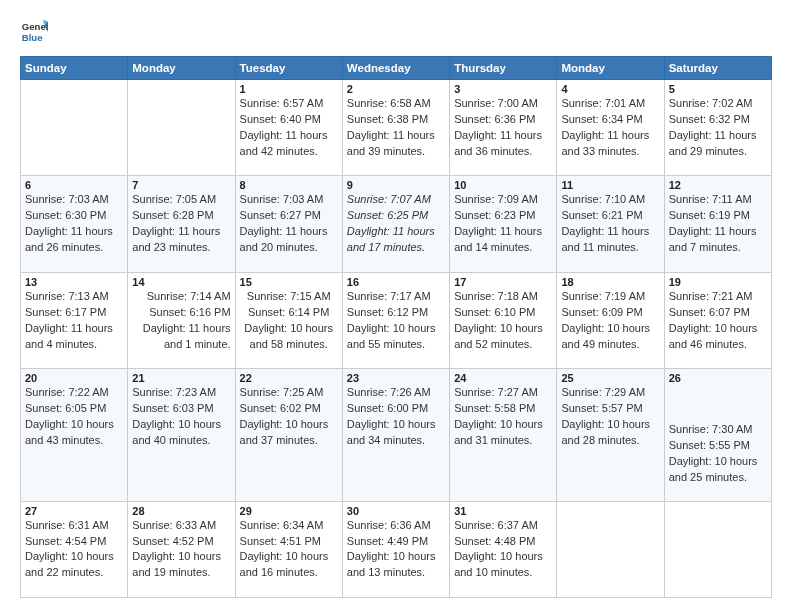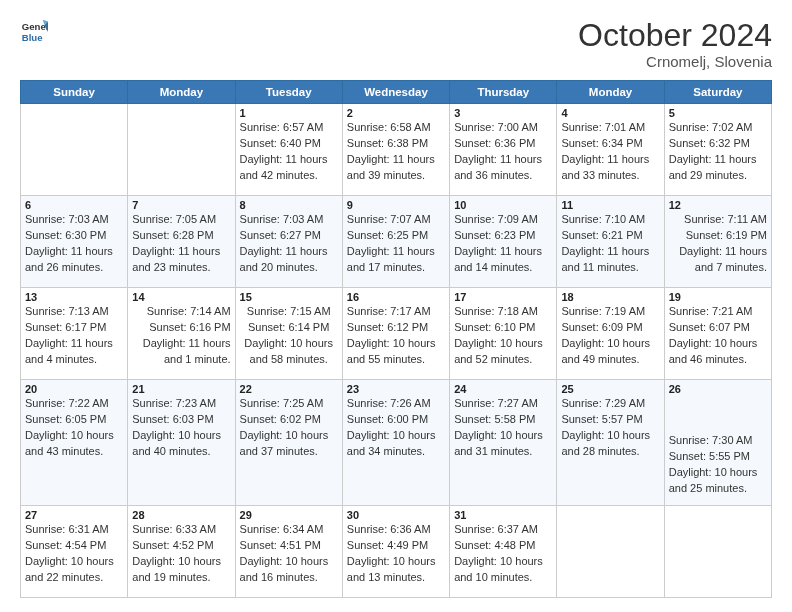--- a/index.html
+++ b/index.html
@@ -52,21 +52,21 @@
       border-collapse: collapse;
       width: 100%;
       table-layout: fixed;
     }
     .calendar thead tr th {
       background: #3a77b5;
       color: #fff;
       font-size: 11.5px;
       font-weight: bold;
       padding: 5px 4px;
-      text-align: center;
+      text-align: left;
       border: 1px solid #2e6da4;
       margin-left: 39px;
     }
     .calendar tbody tr td {
       border: 1px solid #ccc;
       vertical-align: top;
       padding: 3px 4px;
       font-size: 9.5px;
       color: #333;
       background: #fff;
@@ -97,24 +97,20 @@
 <div class="page">
   <div class="header">
     <div class="logo">
       <svg class="logo-icon" viewBox="0 0 32 32">
         <text x="2" y="14" font-size="11" font-weight="bold" fill="#333">General</text>
         <text x="2" y="26" font-size="11" font-weight="bold" fill="#2e6da4">Blue</text>
         <polygon points="28,8 32,4 32,16" fill="#2e6da4"></polygon>
         <polygon points="28,8 32,4 26,2" fill="#5aaad6"></polygon>
       </svg>
     </div>
-    <div class="title-block">
-      <h1>October 2024</h1>
-      <h2>Crnomelj, Slovenia</h2>
-    </div>
   </div>
 
   <table class="calendar">
     <thead>
       <tr>
       <th>Sunday</th>
           <th>Monday</th>
           <th>Tuesday</th>
           <th>Wednesday</th>
           <th>Thursday</th>
@@ -171,39 +167,39 @@
 Daylight: 11 hours and 23 minutes.</div>
           </td>
           <td>
             <span class="day-num">8</span>
             <div class="day-info" style="white-space: pre-line;">Sunrise: 7:03 AM
 Sunset: 6:27 PM
 Daylight: 11 hours and 20 minutes.</div>
           </td>
           <td>
             <span class="day-num">9</span>
-            <div class="day-info" style="white-space: pre-line;">Sunrise: 7:07 AM
+            <div class="day-info" style="white-space: pre-line; font-style: italic;">Sunrise: 7:07 AM
 Sunset: 6:25 PM
 Daylight: 11 hours and 17 minutes.</div>
           </td>
           <td>
             <span class="day-num">10</span>
             <div class="day-info" style="white-space: pre-line;">Sunrise: 7:09 AM
 Sunset: 6:23 PM
 Daylight: 11 hours and 14 minutes.</div>
           </td>
           <td>
             <span class="day-num">11</span>
             <div class="day-info" style="white-space: pre-line;">Sunrise: 7:10 AM
 Sunset: 6:21 PM
 Daylight: 11 hours and 11 minutes.</div>
           </td>
           <td>
             <span class="day-num">12</span>
-            <div class="day-info" style="white-space: pre-line; text-align: right;">Sunrise: 7:11 AM
+            <div class="day-info" style="white-space: pre-line;">Sunrise: 7:11 AM
 Sunset: 6:19 PM
 Daylight: 11 hours and 7 minutes.</div>
           </td>
         </tr>
         <tr>
           <td>
             <span class="day-num">13</span>
             <div class="day-info" style="white-space: pre-line;">Sunrise: 7:13 AM
 Sunset: 6:17 PM
 Daylight: 11 hours and 4 minutes.</div>

